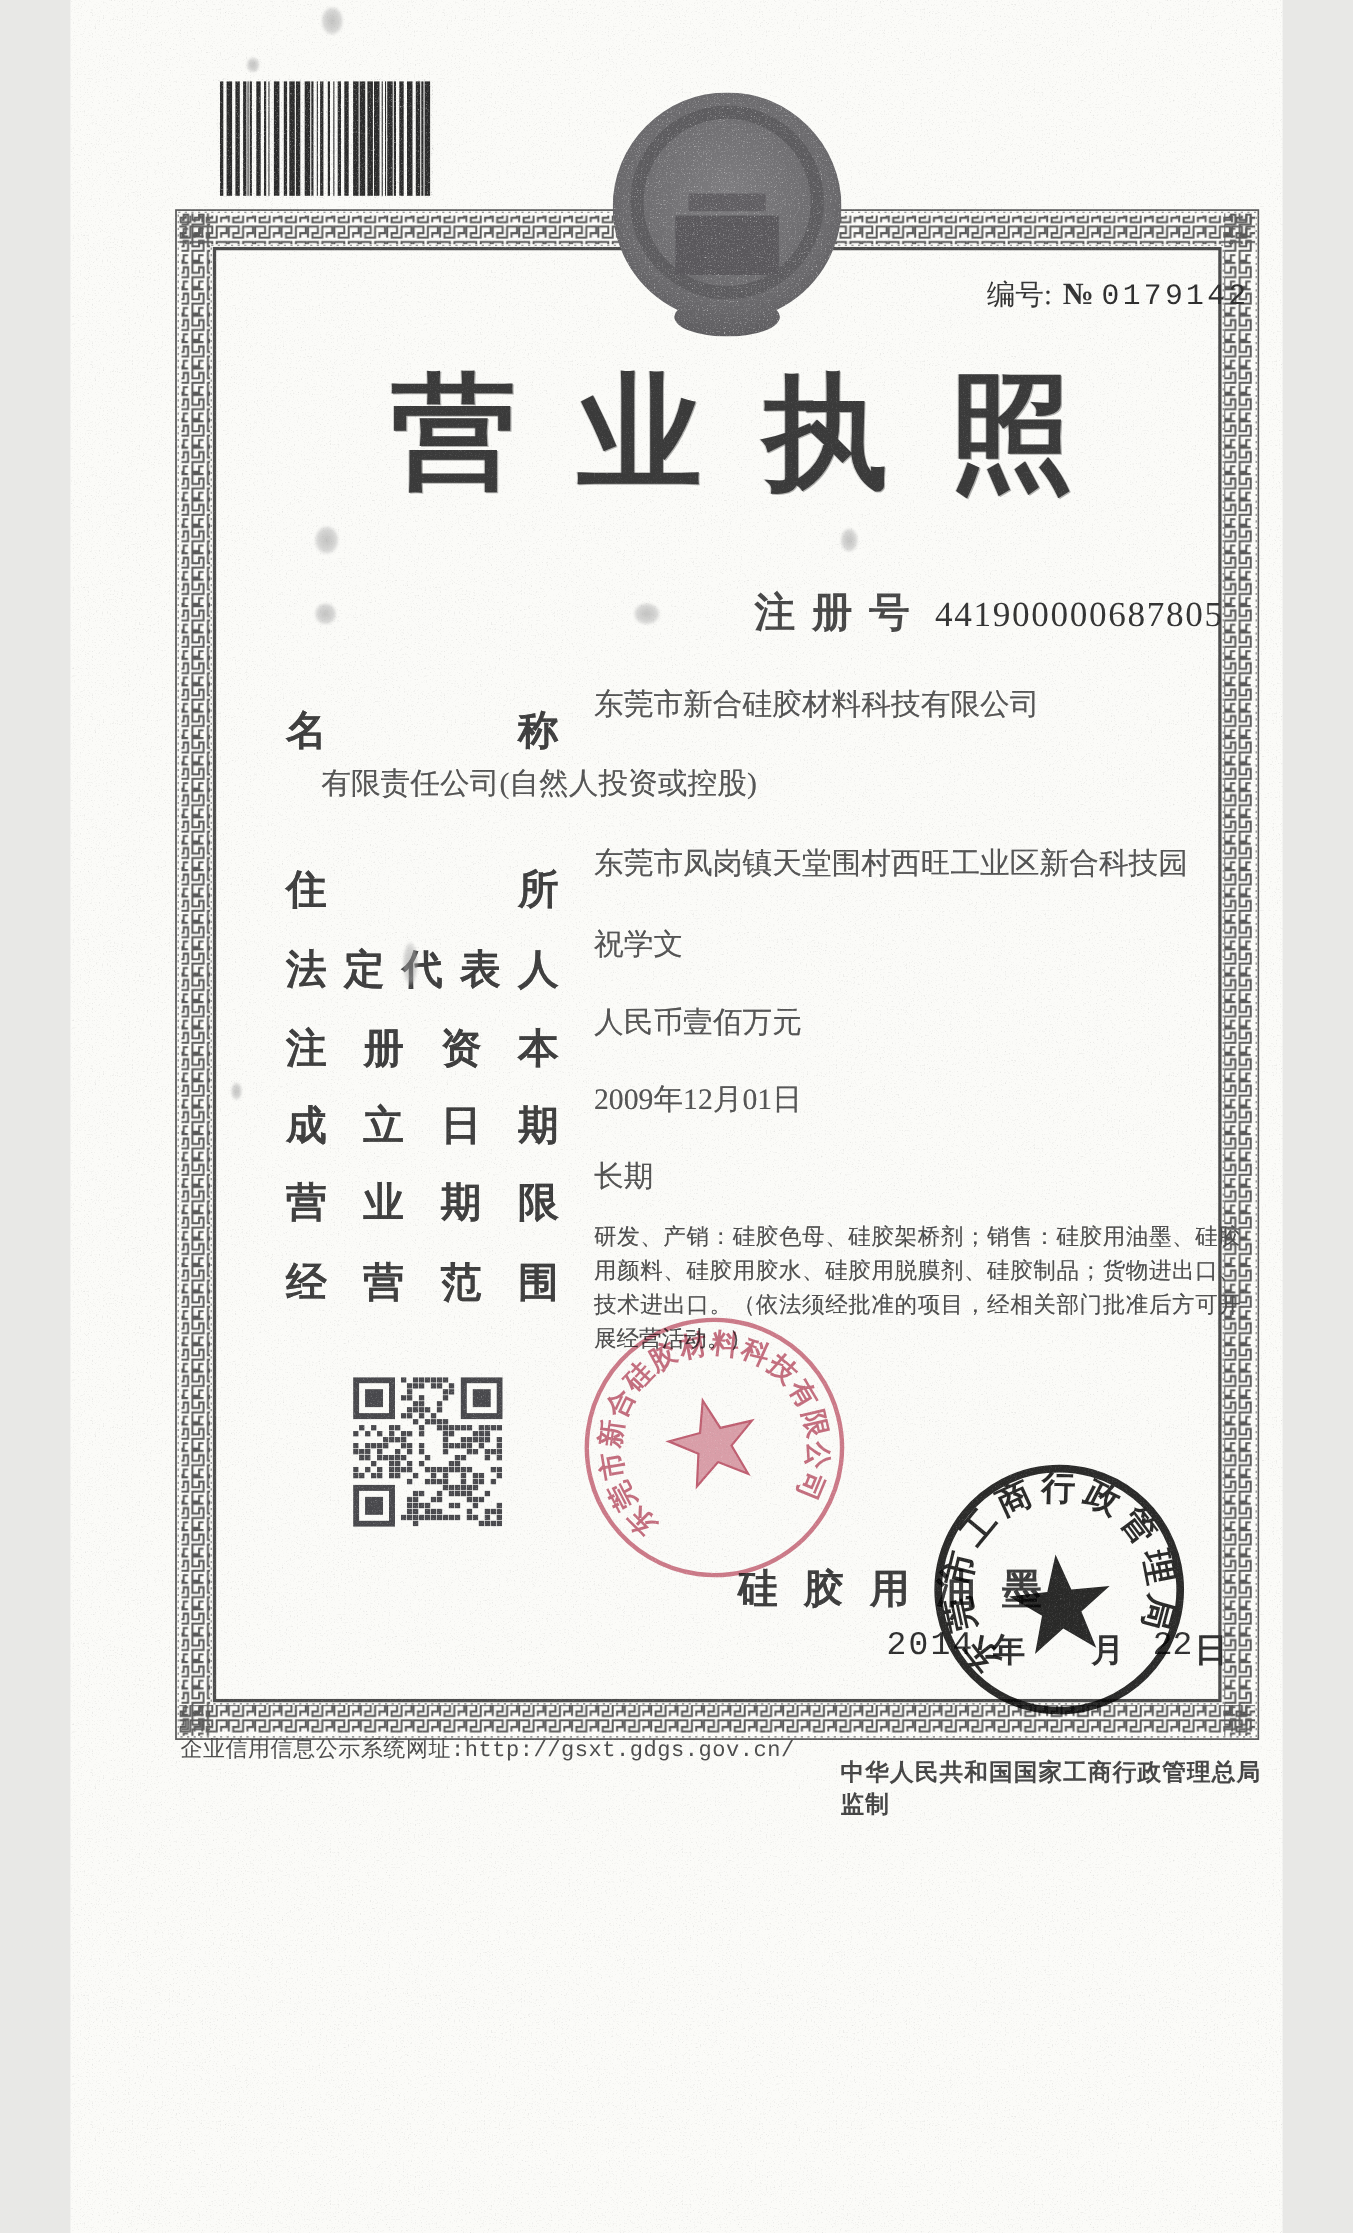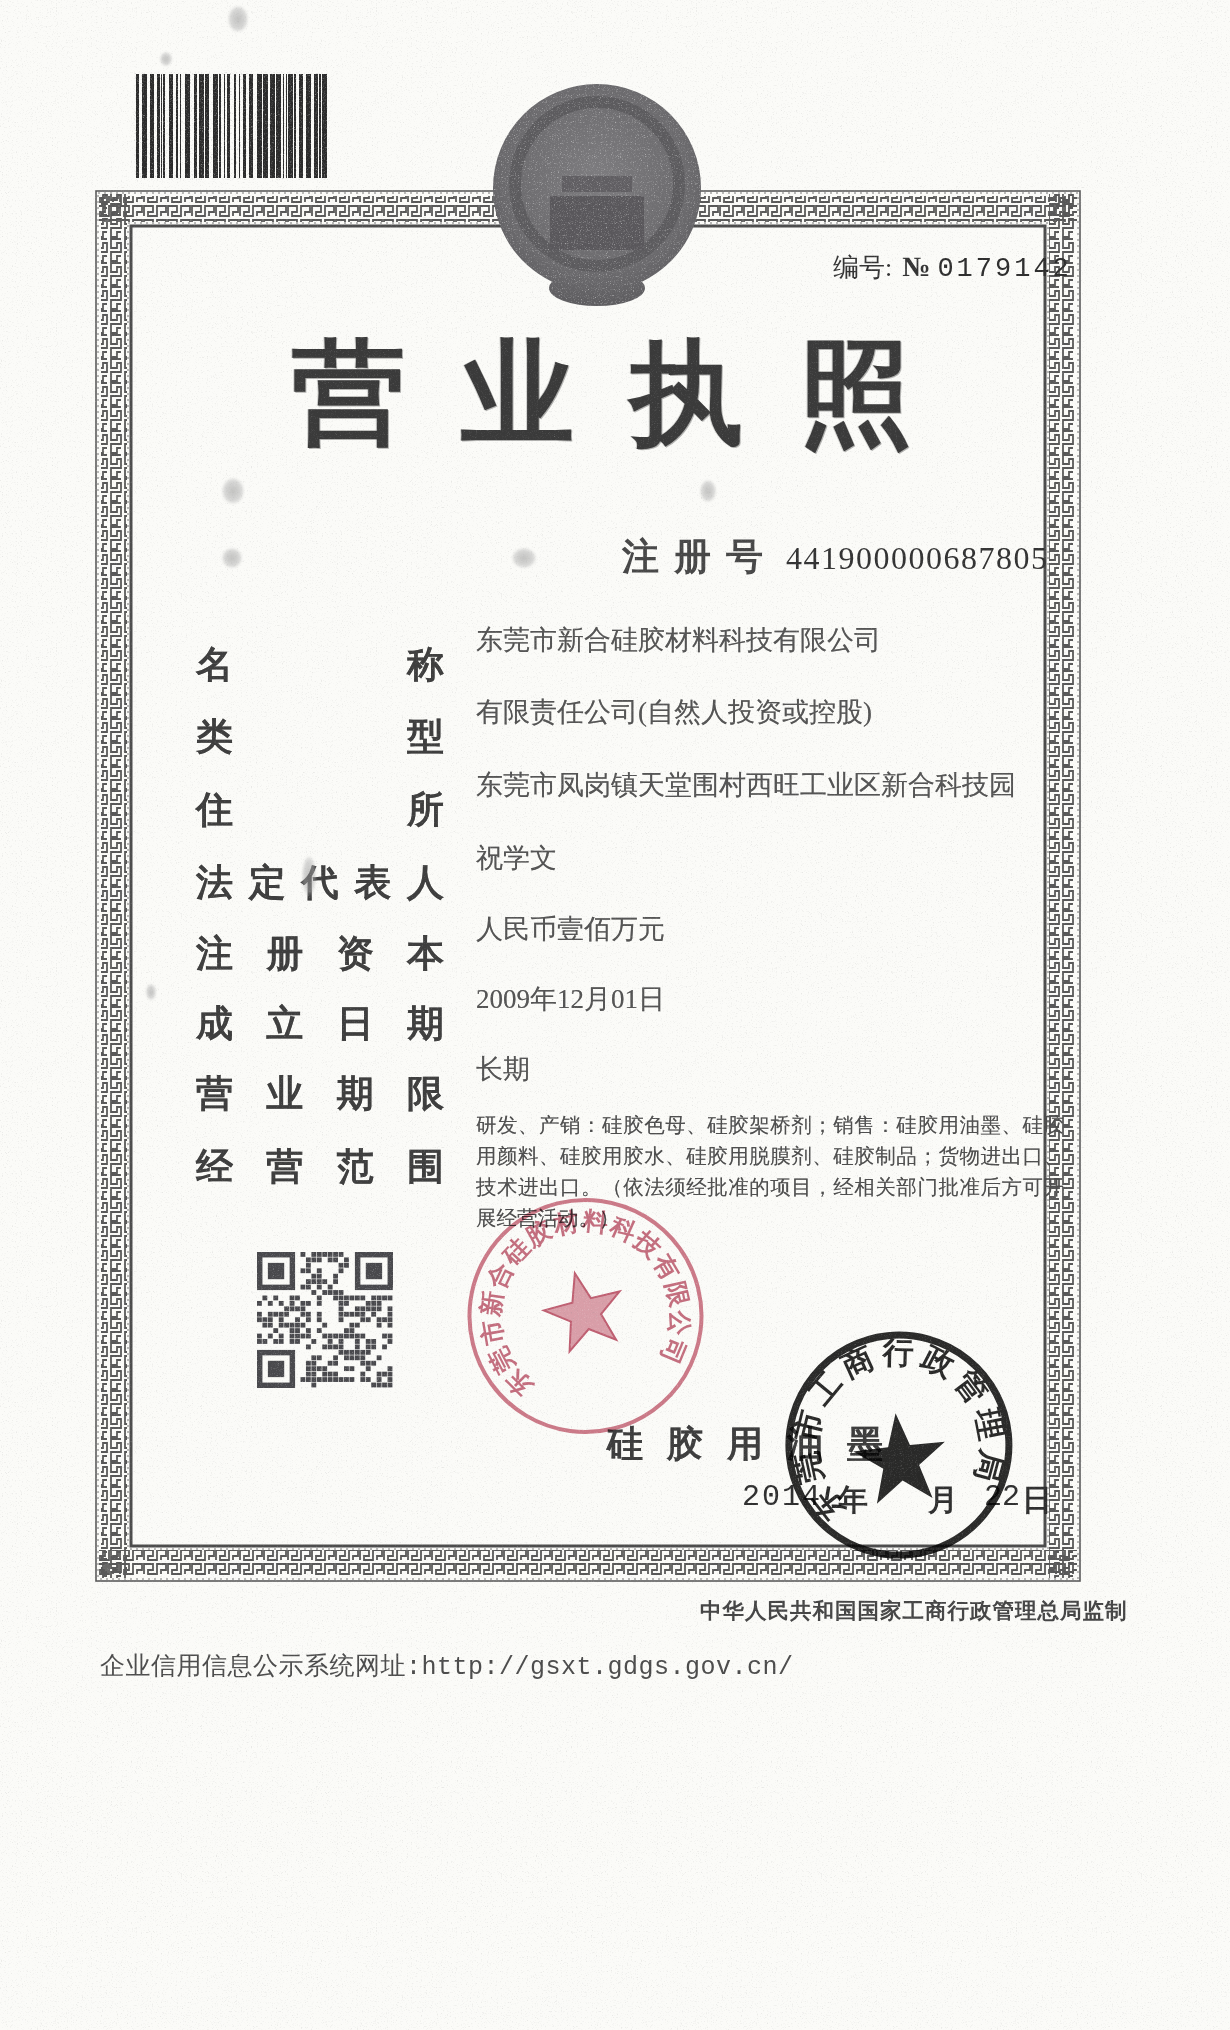--- a/index.html
+++ b/index.html
@@ -1,17 +1,17 @@
 <!DOCTYPE html>
 <html><head>
 <meta charset="utf-8">
 <style>
   html,body{margin:0;padding:0;background:#e8e8e6;}
   .page{
-    position:relative;width:1230px;height:2030px;margin:0 auto;
+    position:relative;width:1102px;height:2030px;margin:0 auto;
     background:#fbfbf8;overflow:hidden;
     font-family:"Liberation Serif",serif;color:#3d3d3d;
   }
   .abs{position:absolute;}
   
   .barcode{left:134px;top:72px;width:196px;height:108px;}
   
   .emblem{left:484px;top:80px;z-index:3;}
   
   .frame{left:95px;top:190px;z-index:1;}
@@ -46,21 +46,21 @@
   
   .registrar{left:607px;top:1420px;font-size:36px;font-weight:600;letter-spacing:24px;
              color:#3d3d3d;white-space:nowrap;z-index:2;text-shadow:0 0 .6px rgba(50,50,50,.6);}
   .dateline span{position:absolute;top:1480px;font-size:30px;color:#2f2f2f;z-index:2;}
   .d-year{left:742px;font-family:"Liberation Mono",monospace;letter-spacing:2px;}
   .d-yu{left:838px;font-weight:600;}
   .d-mu{left:928px;font-weight:600;}
   .d-day{left:984px;font-family:"Liberation Mono",monospace;}
   .d-du{left:1022px;font-weight:600;}
   
-  .footer-left{left:100px;top:1649px;font-size:25px;font-family:"Liberation Mono",monospace;
+  .footer-left{left:100px;top:1576px;font-size:20px;font-family:"Liberation Mono",monospace;
                color:#4c4c4c;z-index:2;letter-spacing:.5px;}
   .footer-right{left:700px;top:1596px;font-size:21.5px;font-weight:600;color:#454545;z-index:2;letter-spacing:1px;}
   
   .artifact{position:absolute;z-index:2;filter:blur(1.2px);opacity:.5;
             background:radial-gradient(ellipse at center,#8b8b8b 0%,#b5b5b5 55%,transparent 75%);}
   .noise{left:0;top:0;z-index:9;pointer-events:none;}
 </style>
 </head>
 <body>
 
@@ -170,21 +170,20 @@
   <div class="abs regline">
     <span class="reg-label">注册号</span>
     <span class="reg-value">441900000687805</span>
   </div>
 
   <div class="row r1">
     <div class="flabel">名称</div>
     <div class="fvalue">东莞市新合硅胶材料科技有限公司</div>
   </div>
   <div class="row r2">
-    <div class="flabel">类型</div>
     <div class="fvalue">有限责任公司(自然人投资或控股)</div>
   </div>
   <div class="row r3">
     <div class="flabel">住所</div>
     <div class="fvalue">东莞市凤岗镇天堂围村西旺工业区新合科技园</div>
   </div>
   <div class="row r4">
     <div class="flabel">法定代表人</div>
     <div class="fvalue">祝学文</div>
   </div>

